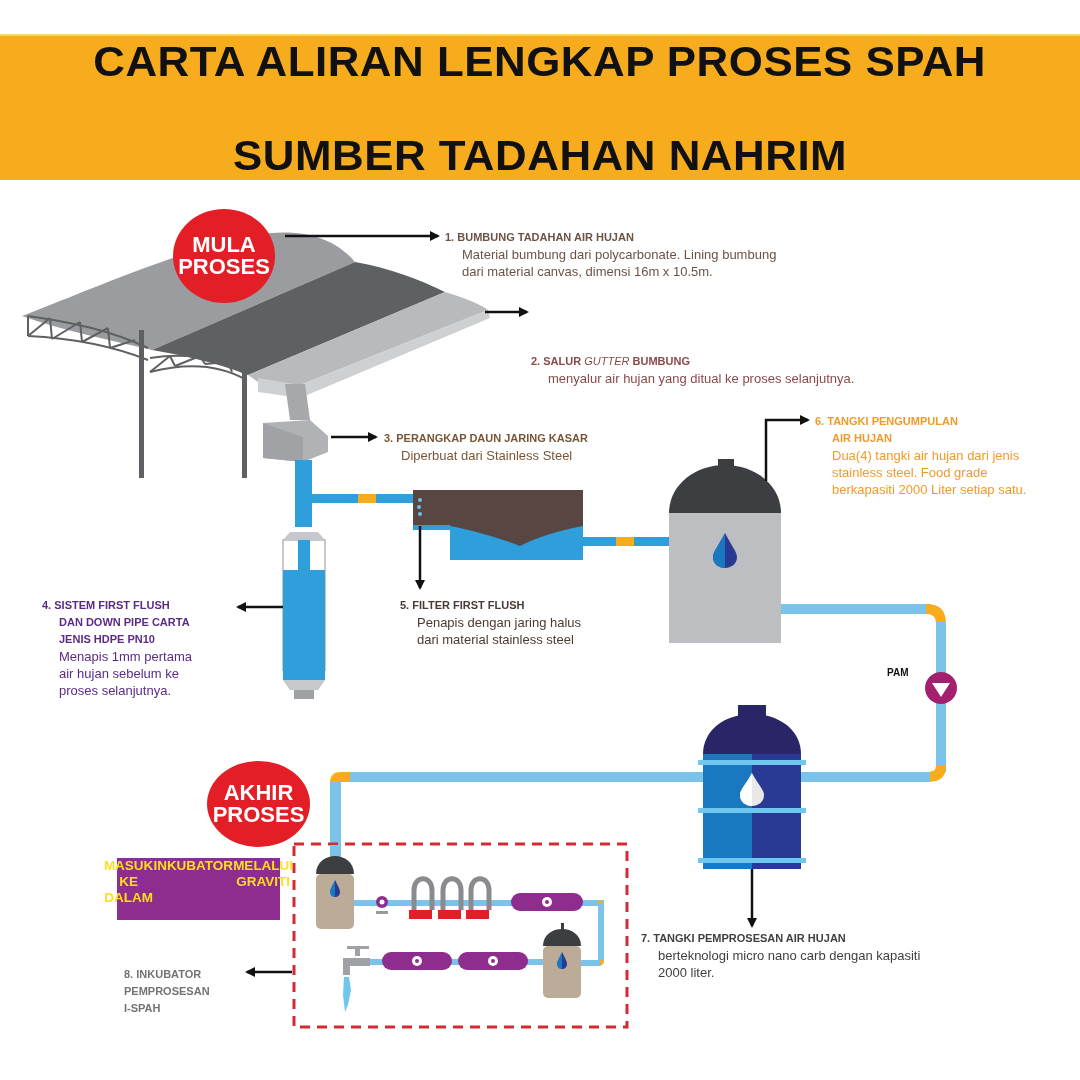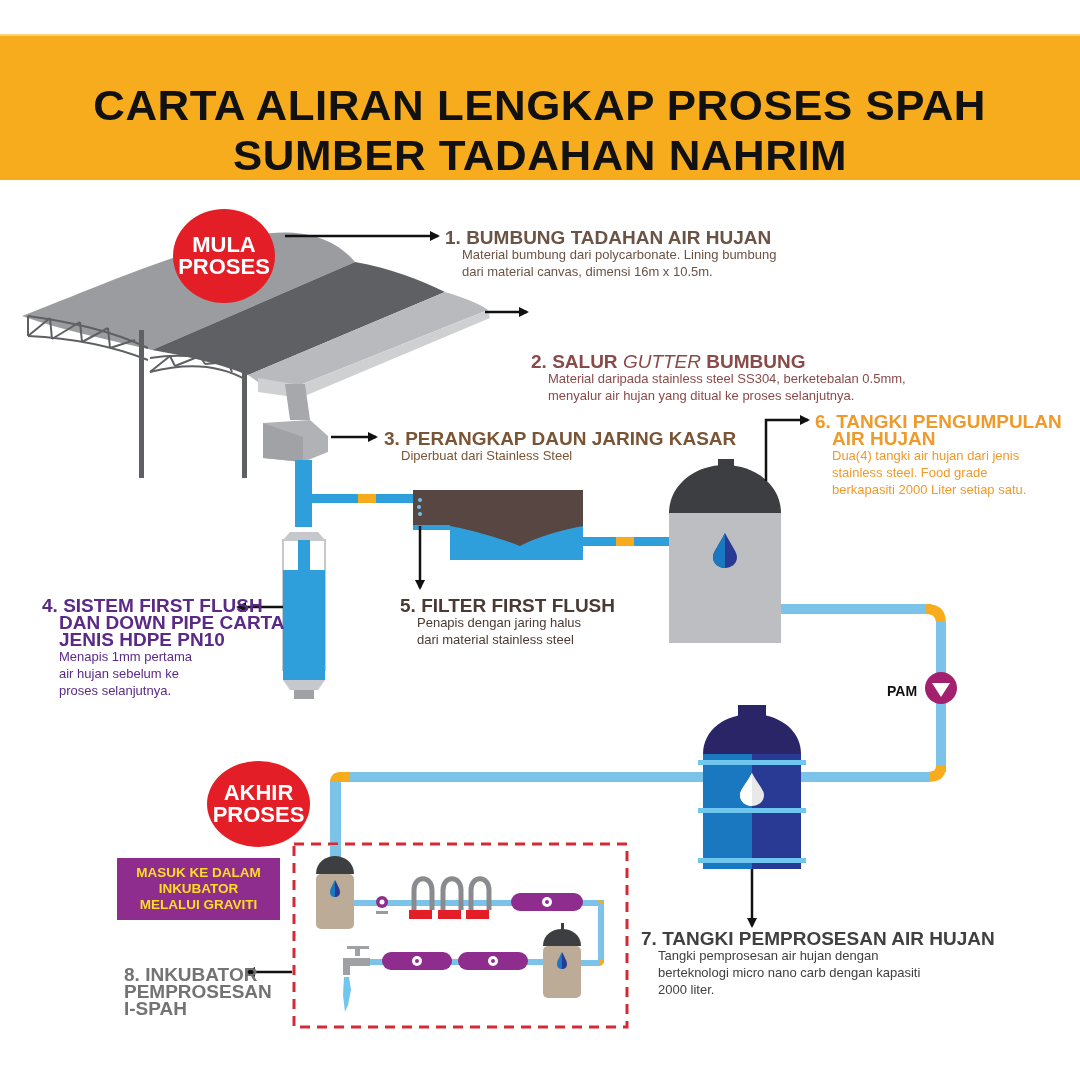--- a/index.html
+++ b/index.html
@@ -1,52 +1,52 @@
 <!DOCTYPE html>
 <html><head>
 <meta charset="utf-8">
 <style>
   * { box-sizing: border-box; margin: 0; padding: 0; }
   html, body { width: 1080px; height: 1080px; background: #ffffff; overflow: hidden; }
   body { position: relative; font-family: "Liberation Sans", sans-serif; }
   .banner {
     position: absolute; left: 0; top: 34px; width: 1080px; height: 146px;
     background: #f7ac1e; border-top: 2px solid #f9d27a;
-    display: flex; flex-direction: column; align-items: center; justify-content: flex-end;
+    display: flex; flex-direction: column; align-items: center; justify-content: space-between;
   }
   .banner .t {
     font-family: "Liberation Sans", sans-serif; font-weight: 700; color: #111;
     font-size: 43px; line-height: 50px; letter-spacing: 0.5px;
     transform: scaleX(1.02);
   }
   svg.art { position: absolute; left: 0; top: 0; width: 1080px; height: 1080px; }
   .lbl { position: absolute; font-family: "Liberation Sans", sans-serif; }
-  .lbl .h { font-weight: 700; font-size: 19px; line-height: 17px; }
+  .lbl .h { font-weight: 700; font-size: 11px; line-height: 17px; }
   .lbl .d { font-size: 13px; line-height: 17px; padding-left: 17px; }
   .lbl .hi { padding-left: 17px; display: block; }
   .c1 { color: #6b5345; } 
   .c2 { color: #8a4a4a; }
   .c3 { color: #7a5535; }
   .c4 { color: #5b2a86; }
   .c5 { color: #4b3a33; }
   .c6 { color: #ef9a2a; }
   .c7 { color: #404040; }
   .c8 { color: #737373; }
   .badge {
     position: absolute; border-radius: 50%; background: #e31e26;
     color: #fff; font-weight: 700; font-size: 22px; line-height: 22px;
     display: flex; flex-direction: column; align-items: center; justify-content: center;
     text-align: center;
   }
   .note {
     position: absolute; left: 117px; top: 858px; width: 163px; height: 62px;
     background: #8e2d8e; color: #ffdd1f; font-weight: 700; font-size: 13.5px;
-    line-height: 16px; text-align: center; display: flex; flex-direction: column; justify-content: center;
-  }
-  .pam { position: absolute; left: 887px; top: 683px; font-weight: 700; font-size: 14px; color: #111; }
+    line-height: 16px; text-align: center; display: flex; flex-direction: row; justify-content: center;
+  }
+  .pam { position: absolute; left: 887px; top: 667px; font-weight: 700; font-size: 10px; color: #111; }
 </style>
 </head>
 <body>
 
 <div class="banner">
   <div class="t">CARTA ALIRAN LENGKAP PROSES SPAH</div>
   <div class="t">SUMBER TADAHAN NAHRIM</div>
 </div>
 
 <svg class="art" viewBox="0 0 1080 1080">
@@ -221,21 +221,20 @@
 </div>
 
 <div class="lbl c1" style="left:445px;top:229px;">
   <div class="h"><span>1.</span> <span>BUMBUNG TADAHAN AIR HUJAN</span></div>
   <div class="d">Material bumbung dari polycarbonate. Lining bumbung</div>
   <div class="d">dari material canvas, dimensi 16m x 10.5m.</div>
 </div>
 
 <div class="lbl c2" style="left:531px;top:305px;margin-top:48px;">
   <div class="h"><span>2.</span> <span>SALUR </span><i style="font-weight:400">GUTTER</i><span> BUMBUNG</span></div>
-  <div class="d">Material daripada stainless steel SS304, berketebalan 0.5mm,</div>
   <div class="d">menyalur air hujan yang ditual ke proses selanjutnya.</div>
 </div>
 
 <div class="lbl c3" style="left:384px;top:430px;">
   <div class="h"><span>3.</span> <span>PERANGKAP DAUN JARING KASAR</span></div>
   <div class="d">Diperbuat dari Stainless Steel</div>
 </div>
 
 <div class="lbl c4" style="left:42px;top:597px;">
   <div class="h"><span>4.</span> <span>SISTEM FIRST FLUSH</span></div>
@@ -257,21 +256,20 @@
   <div class="h hi">AIR HUJAN</div>
   <div class="d">Dua(4) tangki air hujan dari jenis</div>
   <div class="d">stainless steel. Food grade</div>
   <div class="d">berkapasiti 2000 Liter setiap satu.</div>
 </div>
 
 <div class="pam">PAM</div>
 
 <div class="lbl c7" style="left:641px;top:930px;">
   <div class="h"><span>7.</span> <span>TANGKI PEMPROSESAN AIR HUJAN</span></div>
-  <div class="d">Tangki pemprosesan air hujan dengan</div>
   <div class="d">berteknologi micro nano carb dengan kapasiti</div>
   <div class="d">2000 liter.</div>
 </div>
 
 <div class="note">
   <span>MASUK KE DALAM</span>
   <span>INKUBATOR</span>
   <span>MELALUI GRAVITI</span>
 </div>
 

